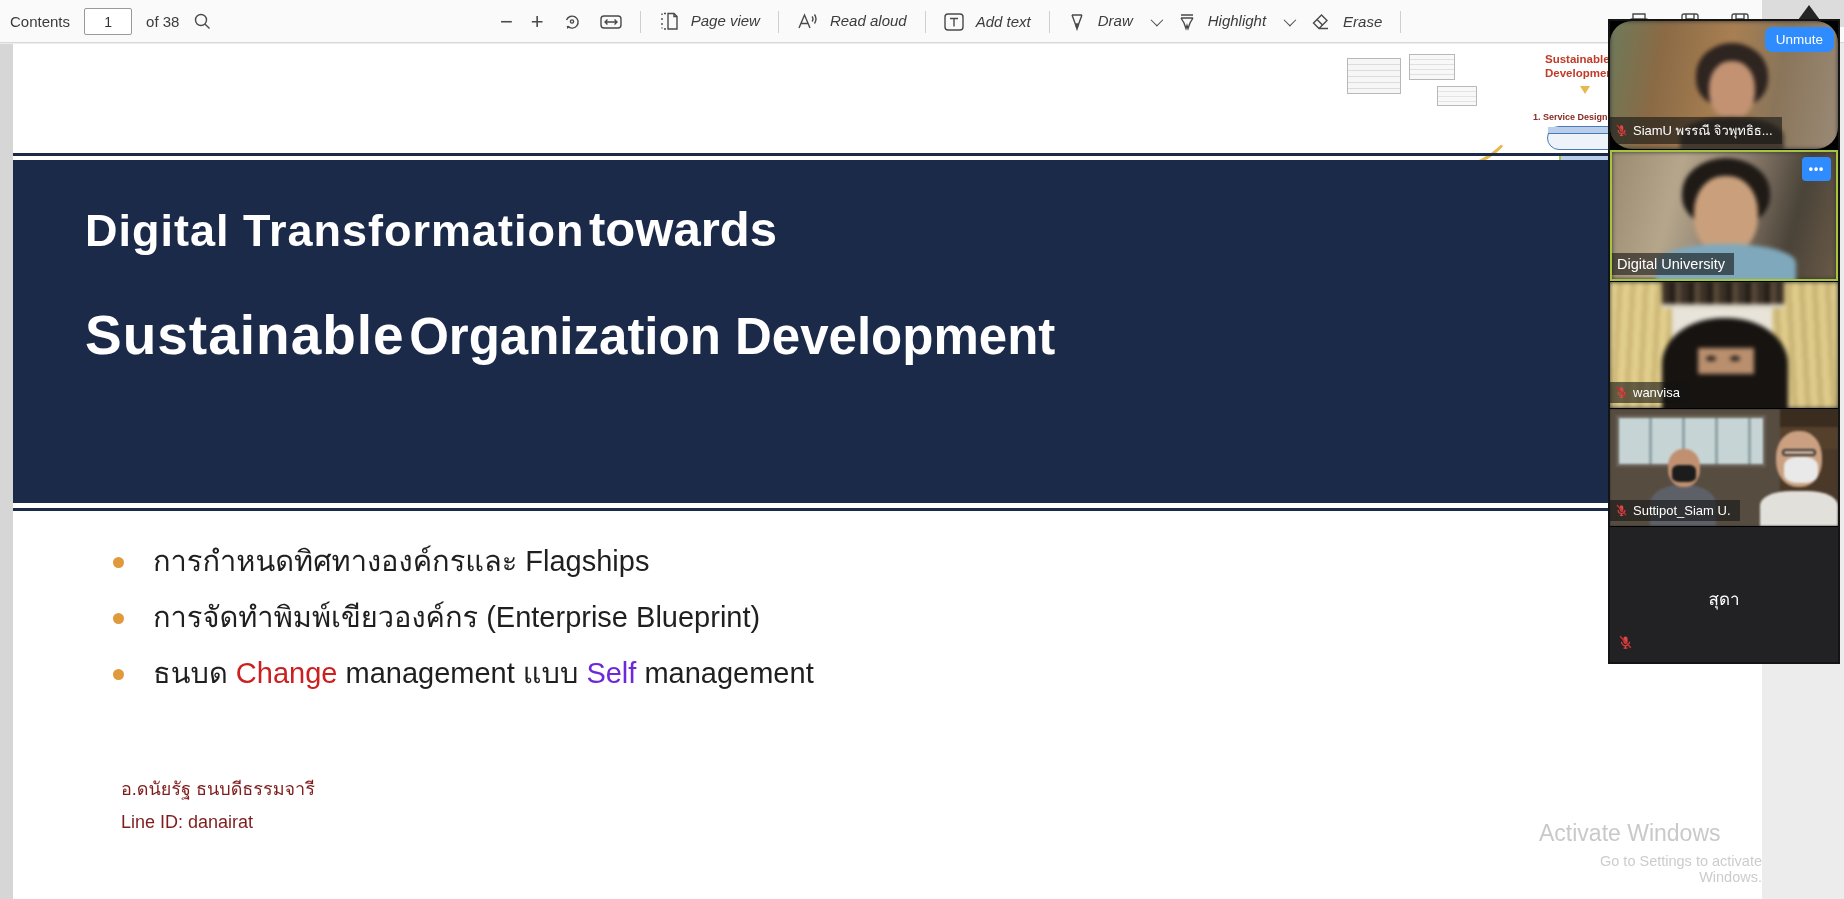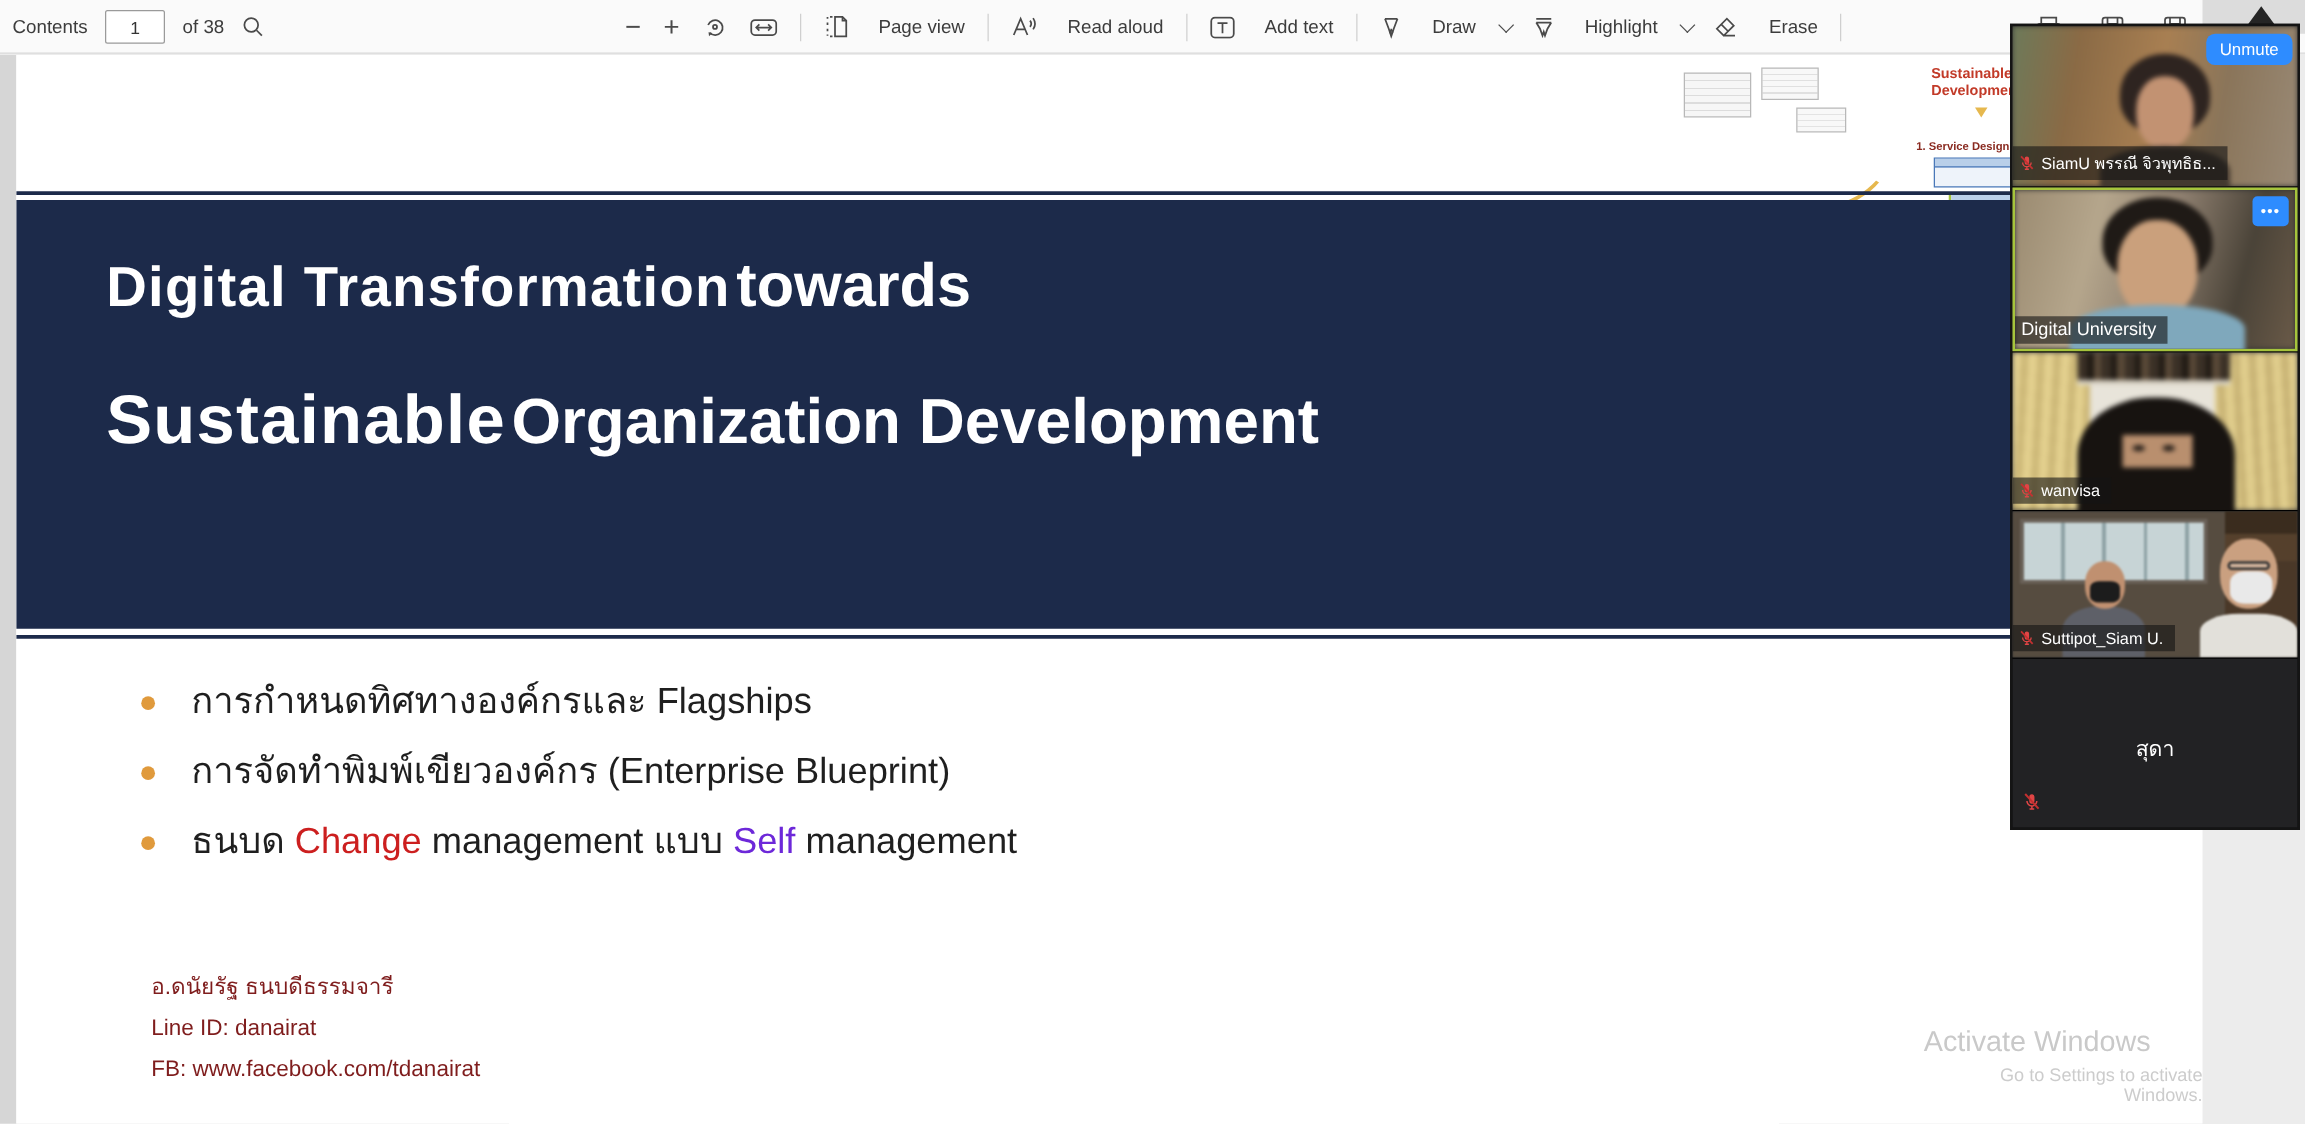--- a/index.html
+++ b/index.html
@@ -7,21 +7,21 @@
               font-family:"Liberation Sans", sans-serif; }
   .screen { position:relative; width:1844px; height:899px; }
 
   
   .toolbar { position:absolute; left:0; top:0; width:1844px; height:43px;
              background:#fafafa; border-bottom:1px solid #d8d8d8; z-index:5; }
   .tb-left { position:absolute; left:10px; top:0; height:43px; display:flex; align-items:center; gap:14px; }
   .tb-center { position:absolute; left:500px; top:0; height:43px; display:flex; align-items:center; gap:18px; }
   .tb-right { position:absolute; left:1628px; top:0; height:43px; display:flex; align-items:center; gap:30px; }
   .tb-label { font-size:15px; color:#3c3c3c; white-space:nowrap; }
-  .tb-btn { display:flex; align-items:center; gap:24px; cursor:default; }
+  .tb-btn { display:flex; gap:12px; cursor:default;font-style:italic; }
   .page-input { width:48px; height:27px; border:1px solid #9a9a9a; border-radius:2px;
                 background:#fff; text-align:center; font-size:14px; color:#333;
                 font-family:"Liberation Sans", sans-serif; }
   .tb-icon { display:flex; align-items:center; justify-content:center; }
   .tb-icon svg { stroke:#4a4a4a; fill:none; stroke-width:1.4; }
   .glyph { font-size:22px; color:#4a4a4a; font-weight:400; line-height:1; }
   .sep { width:1px; height:22px; background:#cfcfcf; }
   .chev { width:9px; height:9px; border-right:1.6px solid #4a4a4a; border-bottom:1.6px solid #4a4a4a;
           transform:rotate(45deg) translateY(-2px); }
   .tb-corner { position:absolute; right:0; top:0; width:82px; height:27px; background:#dcdcdc; z-index:6; }
@@ -87,21 +87,21 @@
   .watermark { position:absolute; left:1526px; top:776px; color:#c9c9c9; }
   .wm1 { font-size:23px; }
   .wm2 { font-size:14.5px; margin-top:6px; color:#cccccc;text-align:right; }
 
   
   .meeting { position:absolute; left:1608px; top:19px; width:232px; height:645px;
              background:#000; border:2px solid #141414; z-index:50;
              display:flex; flex-direction:column; }
   .tile { position:relative; width:100%; overflow:hidden; background:#333; }
   .tile + .tile { margin-top:1px; }
-  .t1 { height:128px; }
+  .t1 { height:128px;border-radius:22px; }
   .t2 { height:131px; border:2px solid #a6c43c; }
   .t3 { height:126px; }
   .t4 { height:117px; }
   .t5 { flex:1; background:#222224; }
   .decor { position:absolute; inset:0; filter:blur(2px); }
 
   
   .t1 .decor { background:linear-gradient(100deg,#6d7a5a 0%,#8a6a45 22%,#a87f52 50%,#8a755a 72%,#9a8a76 100%); }
   .t1 .hair { position:absolute; left:86px; top:22px; width:72px; height:64px; background:#2e2420;
               border-radius:50% 50% 42% 42%; }
@@ -330,21 +330,20 @@
 
       <ul class="bullets">
         <li><span>การกำหนดทิศทางองค์กรและ Flagships</span></li>
         <li><span>การจัดทำพิมพ์เขียวองค์กร (Enterprise Blueprint)</span></li>
         <li><span>ธนบด </span><span class="w-red">Change</span><span> management แบบ </span><span class="w-blue">Self</span><span> management</span></li>
       </ul>
 
       <div class="contact">
         <div>อ.ดนัยรัฐ ธนบดีธรรมจารี</div>
         <div>Line ID: danairat</div>
-        <div>FB: www.facebook.com/tdanairat</div>
       </div>
 
       <div class="watermark">
         <div class="wm1">Activate Windows</div>
         <div class="wm2">Go to Settings to activate Windows.</div>
       </div>
     </div>
   </div>
 
   <div class="meeting">

